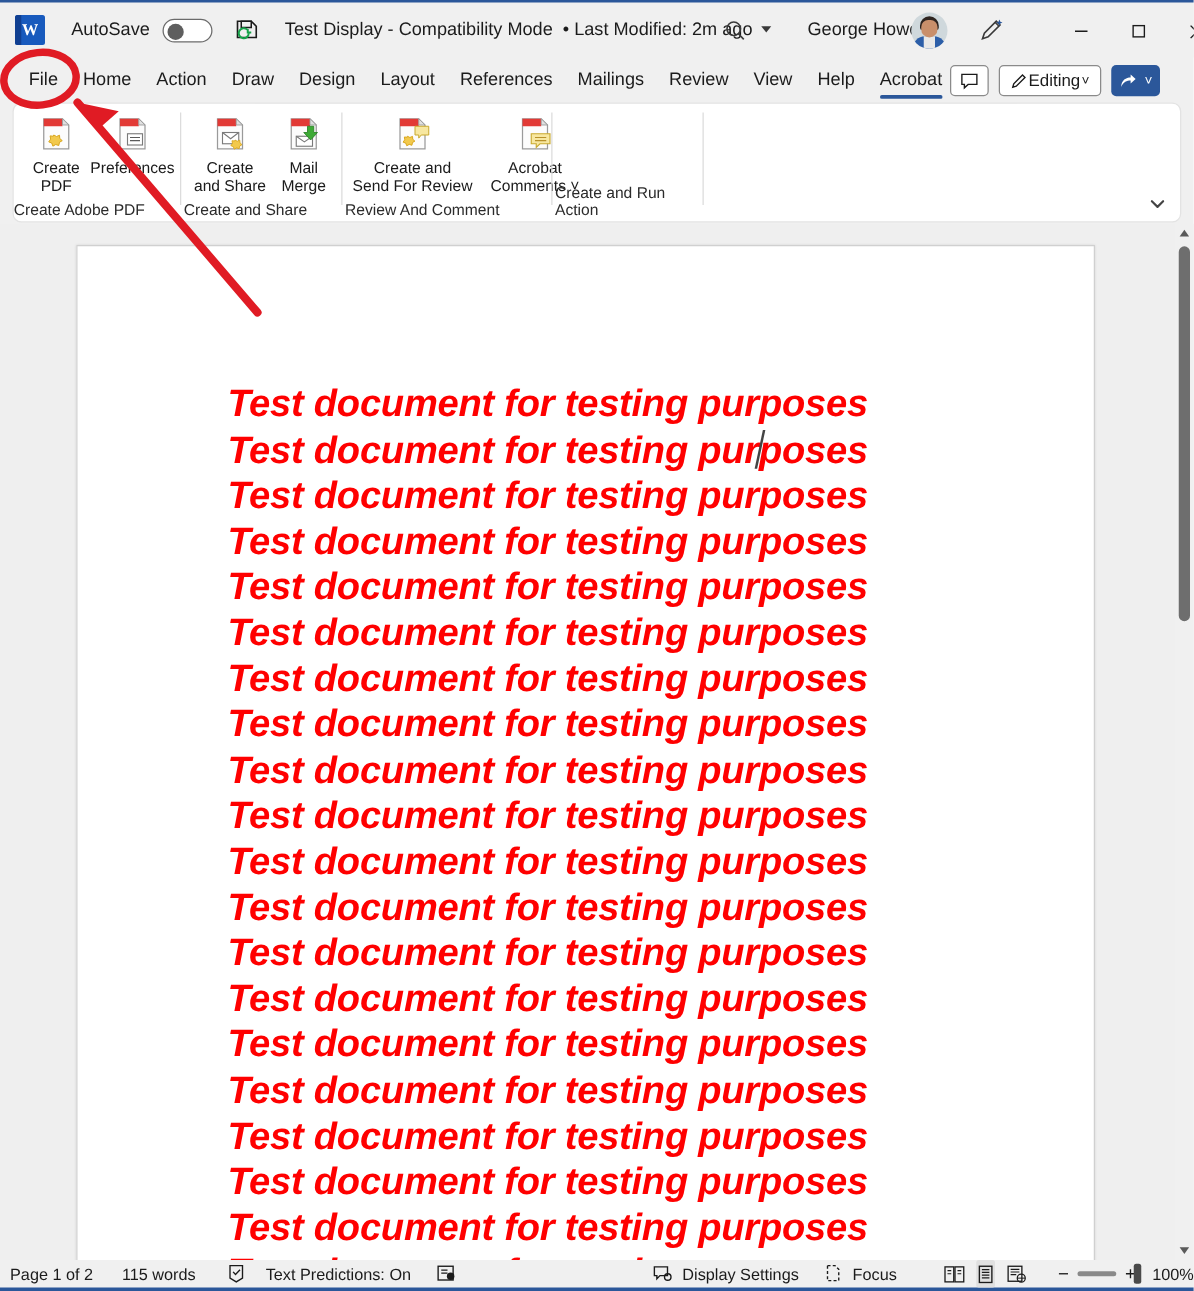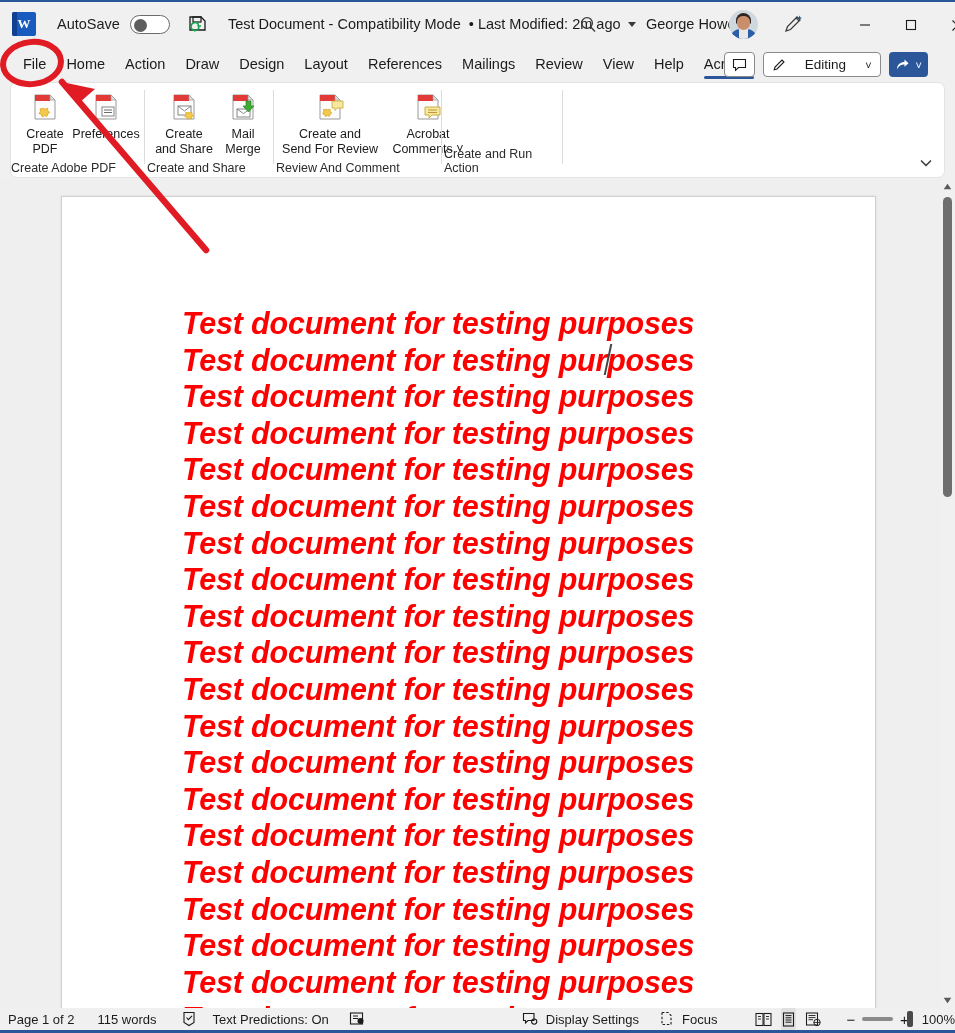--- a/index.html
+++ b/index.html
@@ -112,21 +112,21 @@
     left: 9px; right: 9px; bottom: -1px; height: 2.5px;
     background: #2b579a; border-radius: 2px;
   }
   .right-tools {
     position: absolute; right: 10px; top: 6px;
     display: flex; align-items: center; gap: 8px;
   }
   .pillbtn {
     height: 25px; border: 1px solid #8a8a8a; border-radius: 4px;
     background: #ffffff; display: flex; align-items: center;
-    padding: 0 8px; font-size: 13.5px; color: #1b1b1b; cursor: pointer; gap: 19px;
+    padding: 0 8px; font-size: 13.5px; color: #1b1b1b; cursor: pointer; gap: 1px;
   }
   .pillbtn.comment { width: 31px; justify-content: center; padding: 0; }
   .sharebtn {
     height: 25px; background: #2b579a; color: #ffffff;
     border-radius: 4px; display: flex; align-items: center;
     padding: 0 6px; font-size: 13px; cursor: pointer; gap: 6px;
   }
 
   
   .ribbon {
@@ -248,21 +248,21 @@
     <div class="save-icon">
       <svg width="22" height="22" viewBox="0 0 22 22">
         <path d="M3 4 H14 L18 8 V17 H3 Z" fill="none" stroke="#1b1b1b" stroke-width="1.3"></path>
         <rect x="6" y="4" width="8" height="5" fill="none" stroke="#1b1b1b" stroke-width="1.2"></rect>
         <path d="M12 13.5 a4 4 0 1 1 -1.2 -2.8" fill="none" stroke="#17a34a" stroke-width="1.6"></path>
         <path d="M11.2 10.2 L11.2 13 L14 13" fill="none" stroke="#17a34a" stroke-width="1.6"></path>
       </svg>
     </div>
 
     <div class="doc-title">
-      <span>Test Document</span><span class="sep">-</span><span>Compatibility Mode</span>
+      <span>Test Display</span><span class="sep">-</span><span>Compatibility Mode</span>
       <span class="sep">•</span><span>Last Modified: 2m ago</span><span class="chev-sm"></span>
     </div>
 
     <div class="search-btn">
       <svg width="26" height="24" viewBox="0 0 26 24">
         <circle cx="11" cy="10" r="5.4" fill="none" stroke="#3a3a3a" stroke-width="1.3"></circle>
         <line x1="14.8" y1="14" x2="19" y2="18.5" stroke="#3a3a3a" stroke-width="1.3"></line>
       </svg>
     </div>
 

